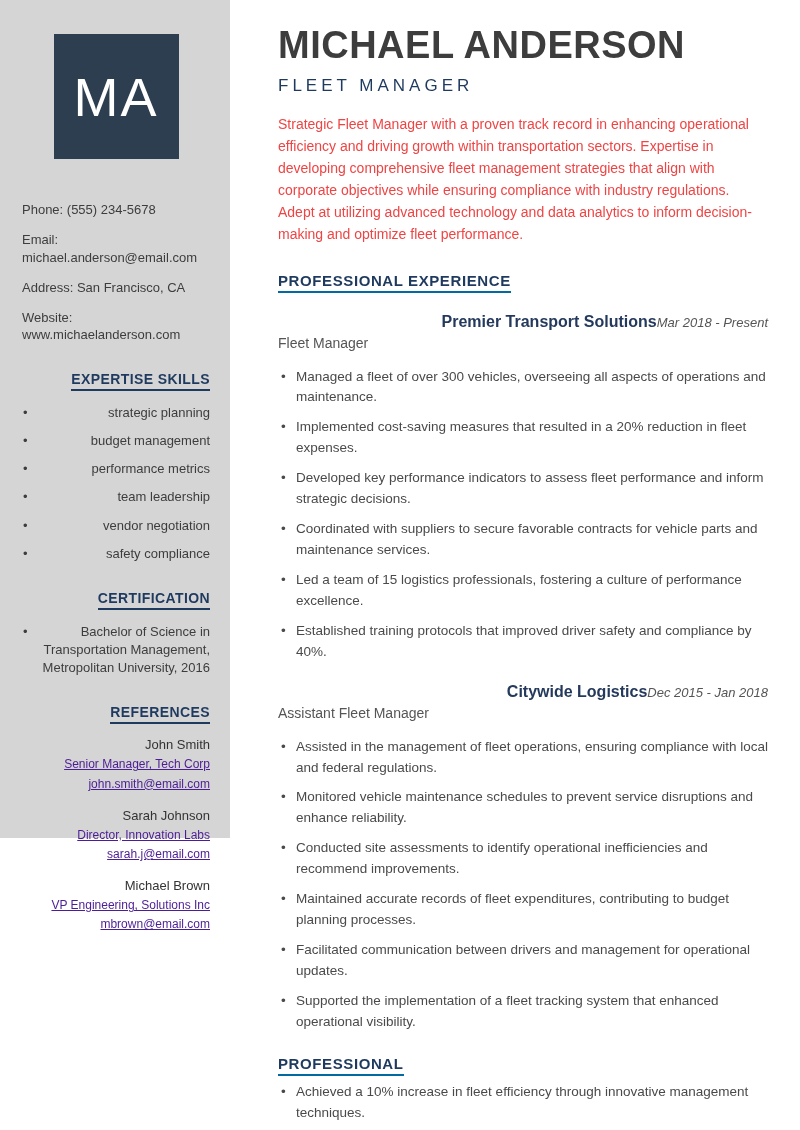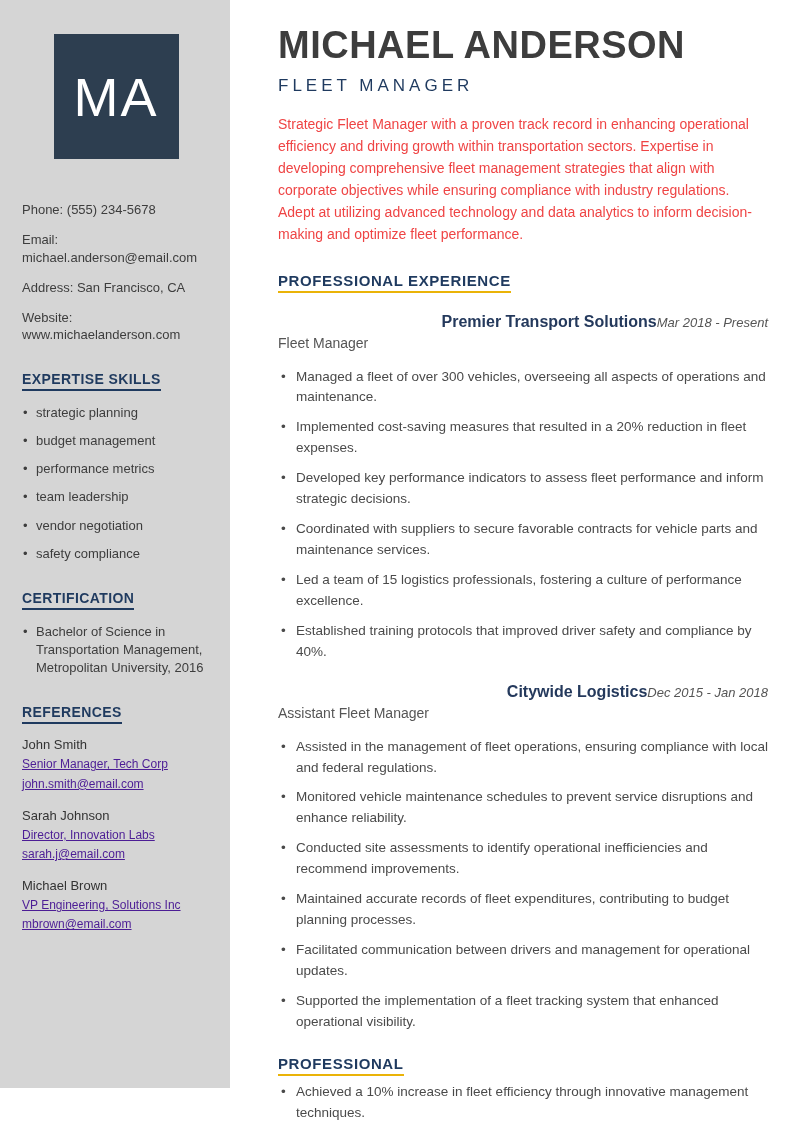--- a/index.html
+++ b/index.html
@@ -6,31 +6,31 @@
   html, body { background: #ffffff; }
   body {
     width: 800px; height: 1130px;
     font-family: "Liberation Sans", sans-serif;
     color: #444; overflow: hidden;
   }
   .page { display: flex; width: 800px; height: 1130px; background: #fff; }
 
   
   .sidebar {
-    width: 230px; min-width: 230px; height: 1088px;
+    width: 230px; min-width: 230px; height: 838px;
     background: #d5d5d5; padding: 34px 20px 20px 22px;
   }
   .monogram {
     width: 125px; height: 125px; margin: 0 auto 42px auto;
     background: #2d3e50; color: #ffffff;
     display: flex; align-items: center; justify-content: center;
     font-size: 54px; letter-spacing: 2px; font-weight: 400;
   }
   .contact p { font-size: 13px; color: #3d3d3d; margin-bottom: 12.5px; line-height: 1.35; }
-  .side-section { margin-top: 26px; }
+  .side-section { margin-top: 26px; text-align: right; }
   .side-heading {
     display: inline-block; font-size: 14px; font-weight: bold;
     color: #1f3a5f; letter-spacing: 0.4px;
     border-bottom: 2px solid #1f3a5f; padding-bottom: 2px; margin-bottom: 13px;
   }
   .side-list { list-style: none; }
   .side-list li {
     position: relative; padding-left: 14px; font-size: 13px; color: #3d3d3d;
     margin-bottom: 10px; line-height: 1.4;
   }
@@ -45,21 +45,21 @@
     font-size: 38px; font-weight: bold; color: #3d3d3d; letter-spacing: 0.5px;
     line-height: 1.05;
   }
   .candidate-title {
     font-size: 17px; color: #1f3a5f; letter-spacing: 4px; margin-top: 10px;
     font-weight: 500;
   }
   .summary { font-size: 14px; line-height: 1.58; color: #ef4444; margin-top: 17px; }
   .main-heading {
     display: inline-block; font-size: 15px; font-weight: bold; color: #1f3a5f;
-    letter-spacing: 0.6px; border-bottom: 2px solid #eab308; padding-bottom: 2px;
+    letter-spacing: 0.6px; border-bottom: 2px solid #0369a1; padding-bottom: 2px;
   }
   .section-experience { margin-top: 26px; }
   .job { margin-top: 20px; }
   .job-header { display: flex; justify-content: flex-end; align-items: baseline; }
   .company { font-size: 16px; font-weight: bold; color: #24395c; }
   .dates { font-size: 13px; font-style: italic; color: #555; }
   .role { font-size: 14px; color: #555; margin-top: 4px; }
   .job-bullets { list-style: none; margin-top: 16px; }
   .job-bullets li, .ach-bullets li {
     position: relative; padding-left: 18px; font-size: 13.5px; color: #4a4a4a;

